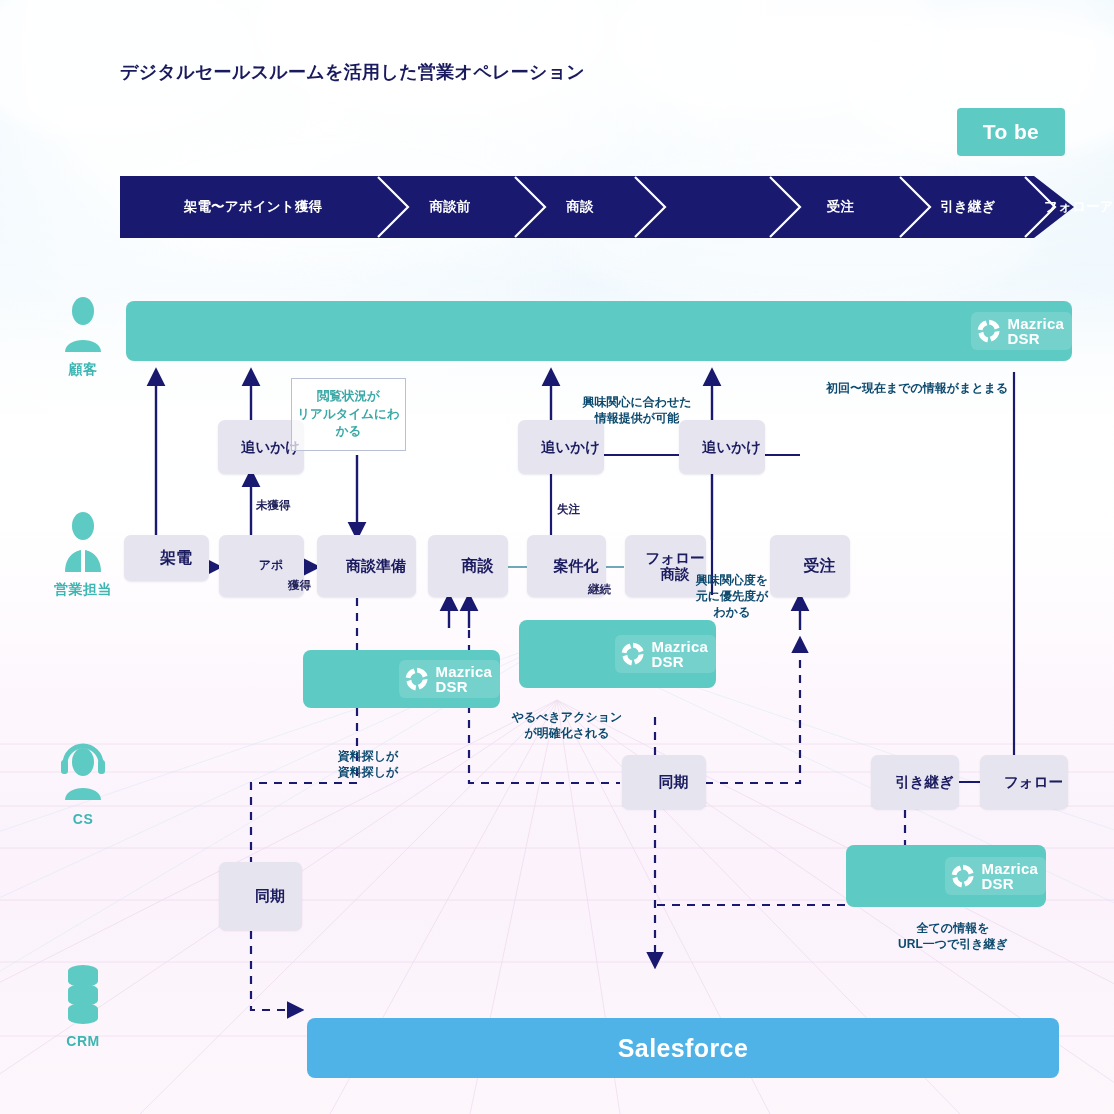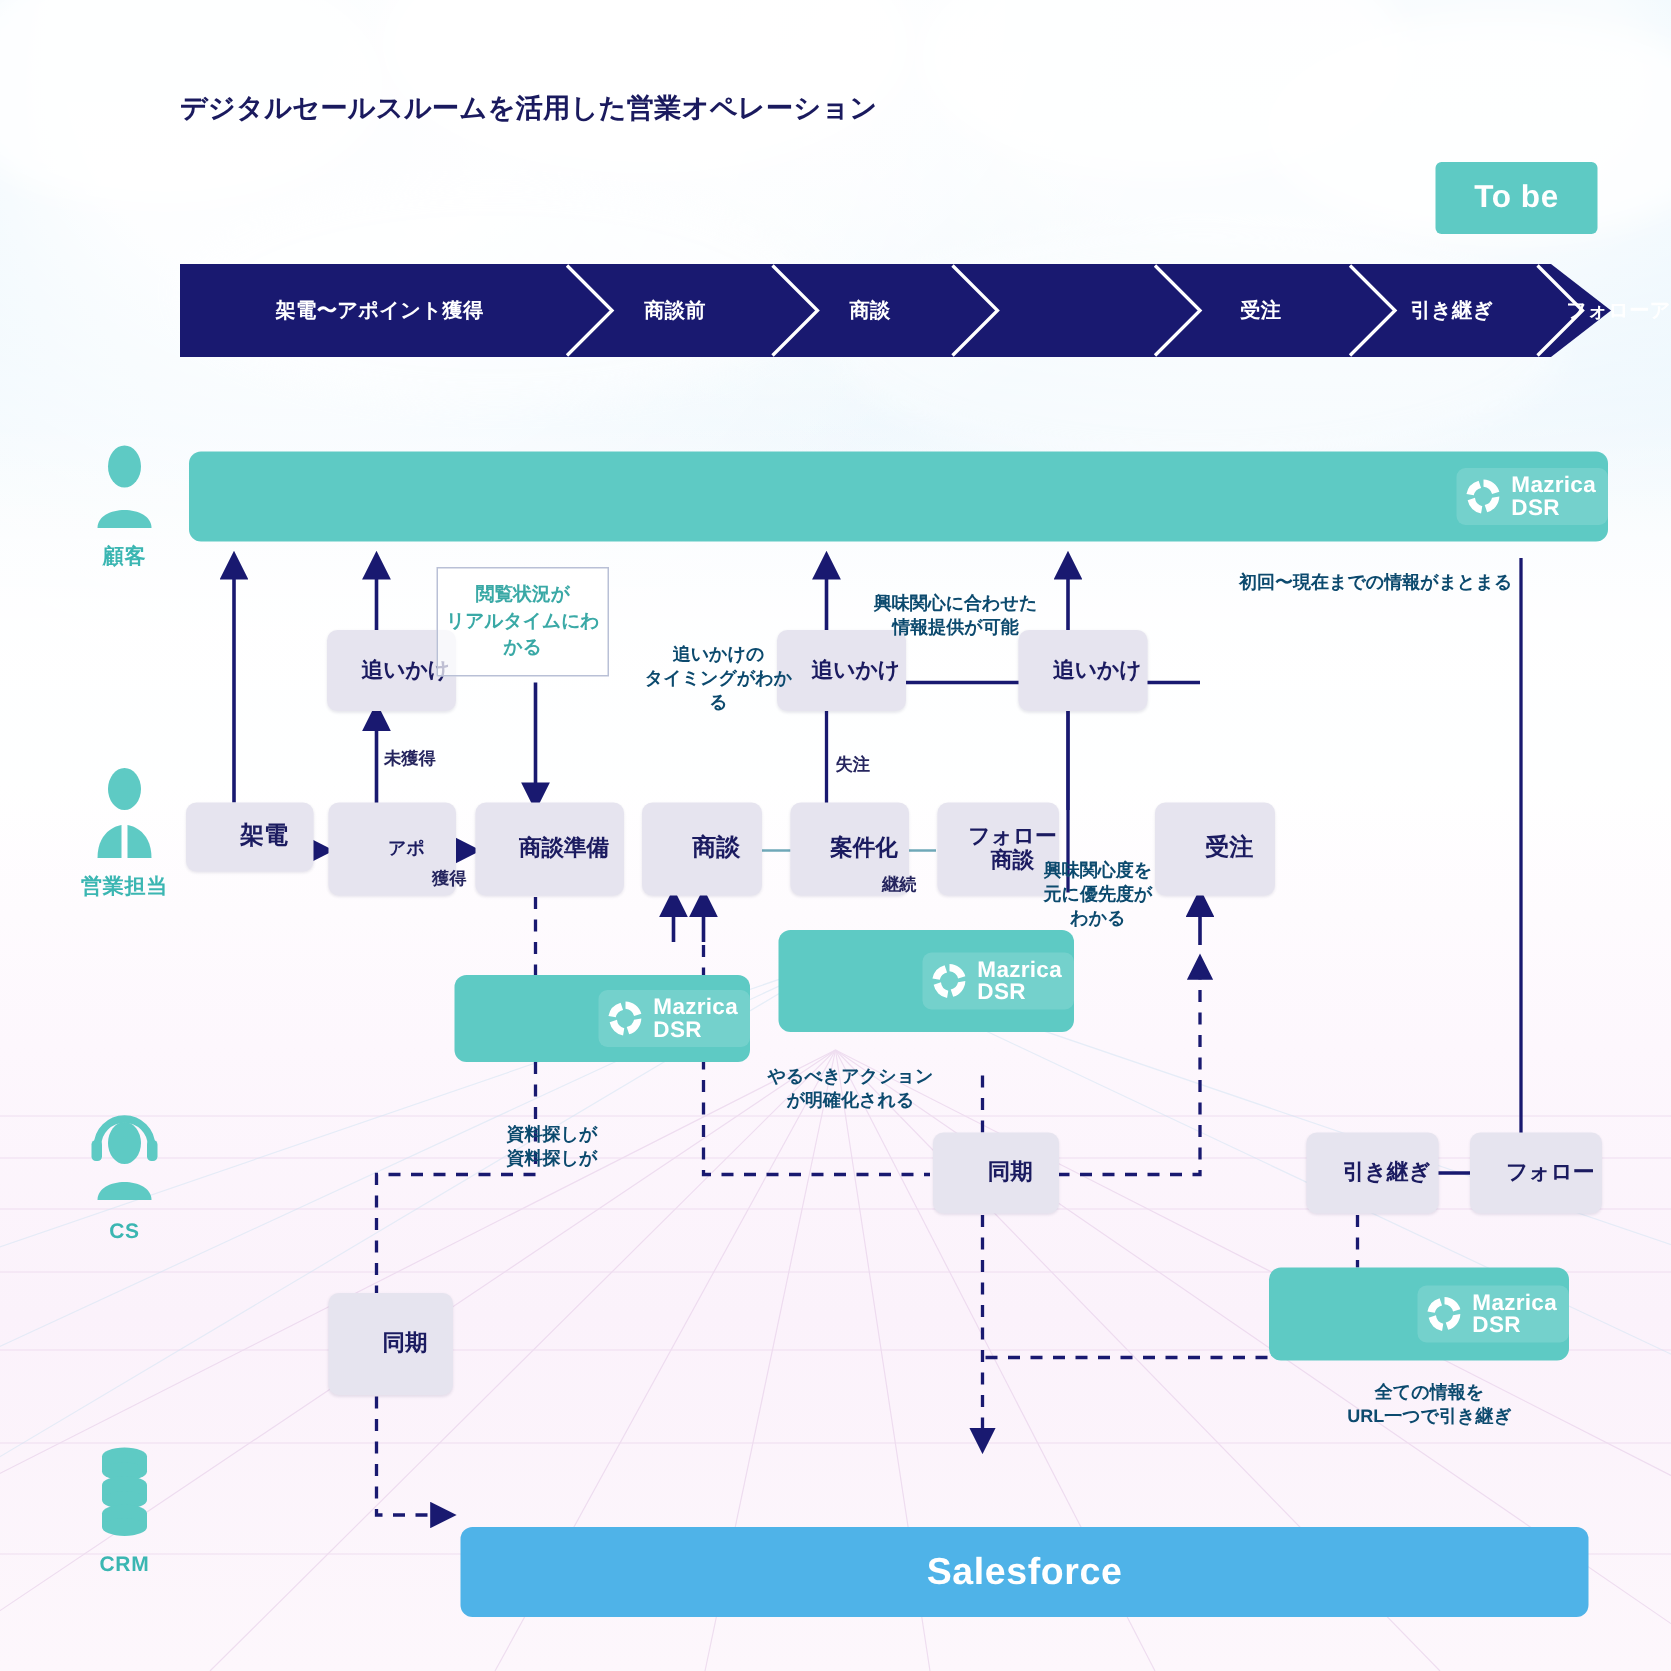--- a/index.html
+++ b/index.html
@@ -345,24 +345,20 @@
 </div>
 
 <div id="callout-view">
   <div>
     <div>閲覧状況が</div>
     <div>リアルタイムにわかる</div>
   </div>
 </div>
 
 <div class="layer">
-  <div class="note" style="left:424px;top:428px;width:110px;">
-    <div>追いかけの</div>
-    <div>タイミングがわかる</div>
-  </div>
   <div class="note" style="left:577px;top:394px;width:120px;">
     <div>興味関心に合わせた</div>
     <div>情報提供が可能</div>
   </div>
   <div class="note" style="left:690px;top:572px;width:84px;">
     <div>興味関心度を</div>
     <div>元に優先度が</div>
     <div>わかる</div>
   </div>
   <div class="note" style="left:826px;top:380px;width:190px;text-align:left;">初回〜現在までの情報がまとまる</div>

